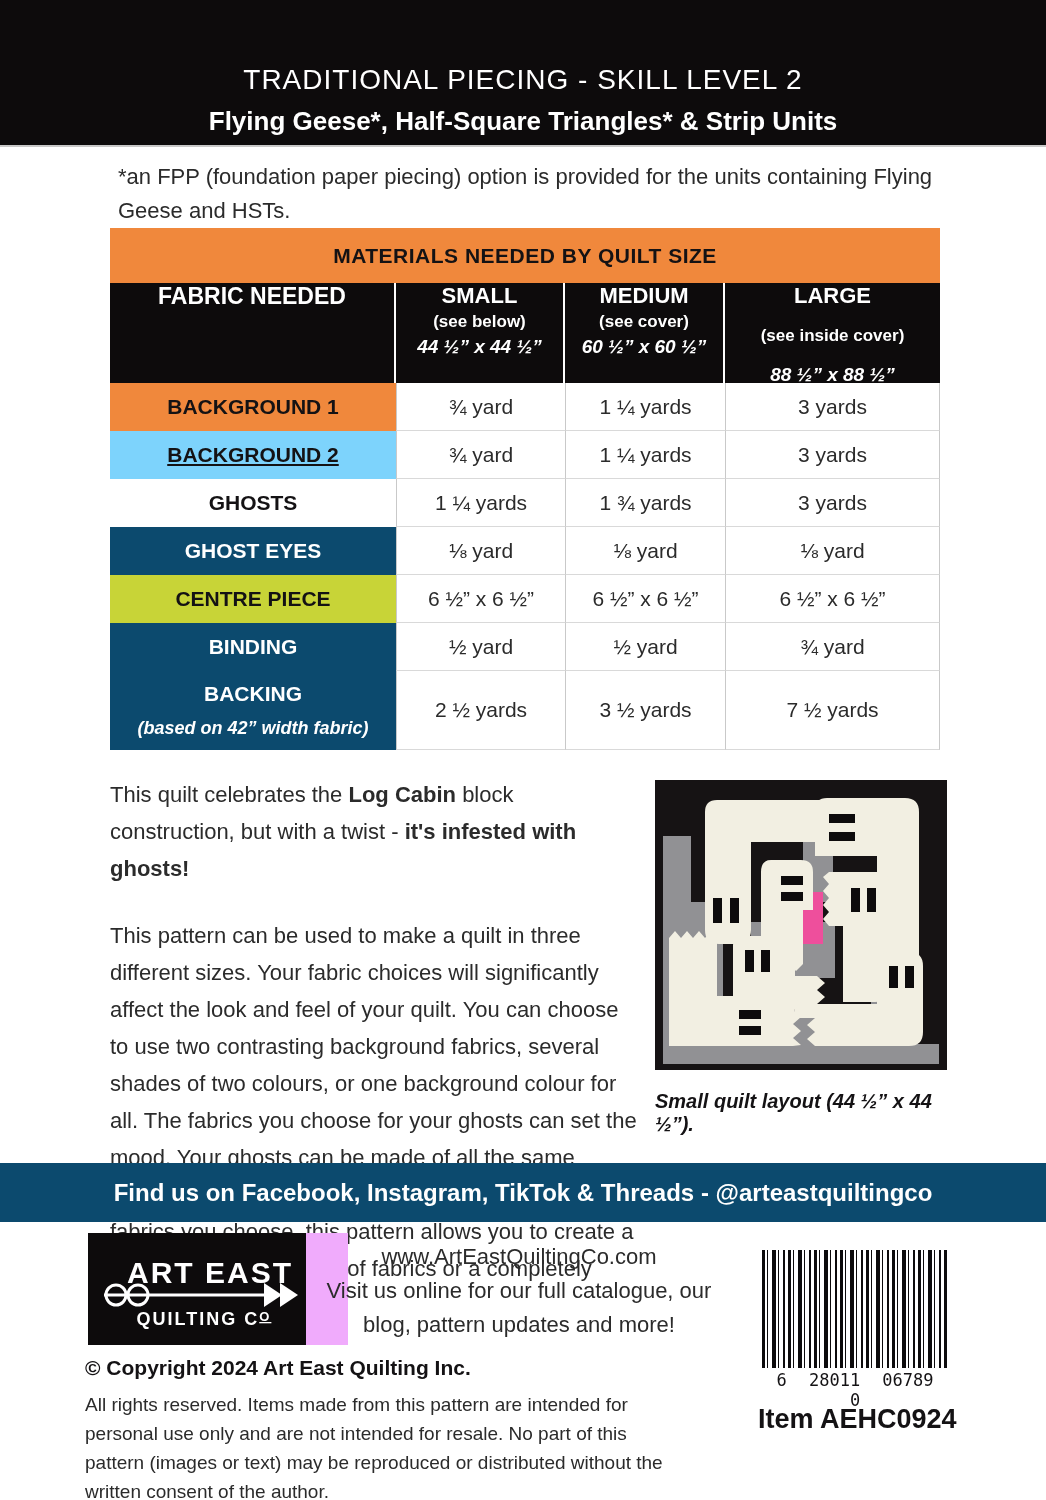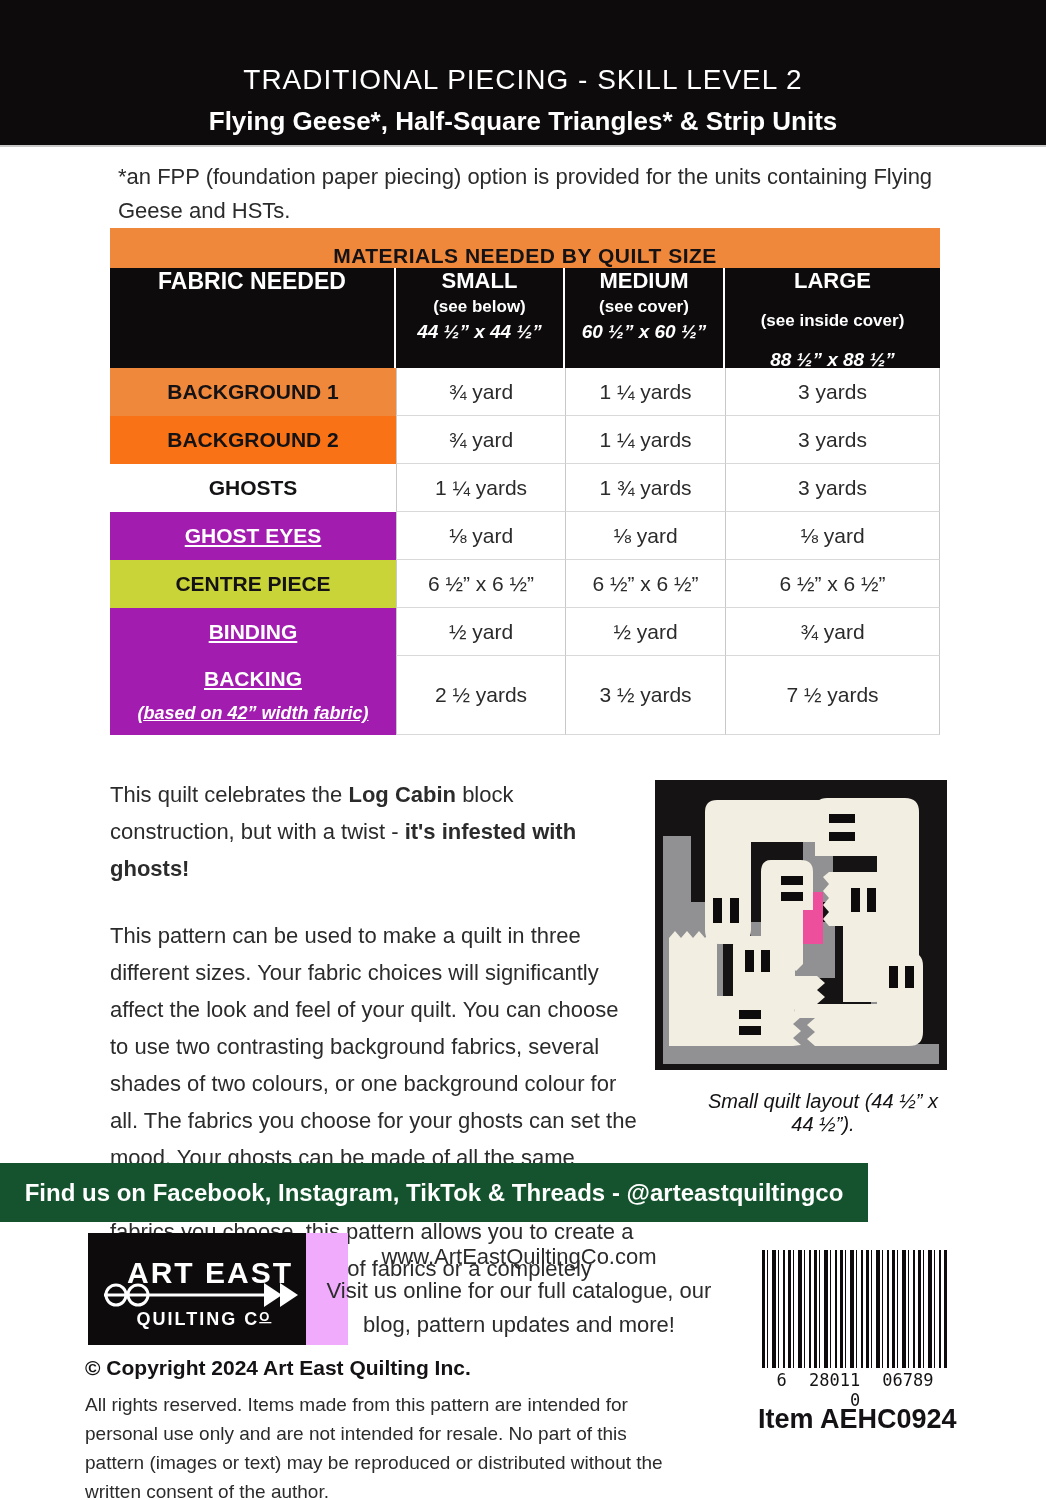--- a/index.html
+++ b/index.html
@@ -12,58 +12,58 @@
     background:#0d0b0c; color:#fff; text-align:center; border-bottom:2px solid #c8c8c8; }
   .top-banner .title { padding-top:64px; font-size:28px; font-weight:normal; letter-spacing:1px; }
   .top-banner .subtitle { padding-top:10px; font-size:26px; font-weight:bold; }
 
   
   .fpp-note { position:absolute; left:118px; top:160px; width:832px;
     font-size:22px; line-height:34px; color:#2b2b2b; }
 
   
   .materials { position:absolute; left:110px; top:228px; width:830px; }
-  .tbl-banner { height:40px; background:#F0883C; color:#141214; font-weight:bold;
+  .tbl-banner { height:55px; background:#F0883C; color:#141214; font-weight:bold;
     font-size:21px; text-align:center; line-height:55px; letter-spacing:0.5px; }
   .tbl-row { display:grid; grid-template-columns:286px 169px 160px 215px; }
   .tbl-header { height:100px; }
   .tbl-header .hcell { background:#0d0b0c; color:#fff; text-align:center;
     display:flex; flex-direction:column; justify-content:flex-start; border-right:2px solid #fff; }
   .tbl-header .hcell:last-child { border-right:none;gap:14px; }
   .hcell .hname { font-size:22px; font-weight:bold; }
   .hcell .hname.big { font-size:23px; }
   .hcell .hsub { font-size:17px; font-weight:bold; margin-top:3px; }
   .hcell .hdims { font-size:19px; font-weight:bold; font-style:italic; margin-top:4px; }
   .brow { height:48px; }
   .brow.tall { height:79px; }
   .lcell { display:flex; flex-direction:column; justify-content:center; text-align:center;
     font-size:21px; font-weight:bold; color:#141214; }
   .lcell .lsub { font-size:18px; font-style:italic; margin-top:12px; }
   .lcell.c-orange { background:#F0883C; }
-  .lcell.c-pink   { background:#f97316; }
+  .lcell.c-pink   { background:#7dd3fc;text-decoration:underline; }
   .lcell.c-white  { background:#ffffff; }
-  .lcell.c-black  { background:#a21caf; color:#ffffff;text-decoration:underline; }
+  .lcell.c-black  { background:#0c4a6e; color:#ffffff; }
   .lcell.c-green  { background:#C8D437; }
   .vcell { background:#fff; font-size:21px; color:#2b2b2b; text-align:center;
     display:flex; align-items:center; justify-content:center;
     border-left:1px solid #c9c9c9; border-bottom:1px solid #d9d9d9; }
   .vcell.last { border-right:1px solid #c9c9c9; }
 
   
   .content { position:absolute; left:110px; top:776px; width:840px; }
   .paras { position:absolute; left:0; top:0; width:532px; font-size:22px; line-height:37px; color:#2b2b2b; }
   .paras p + p { margin-top:30px; }
   .figure { position:absolute; left:545px; top:4px; width:292px; }
   .figure svg { display:block; }
-  .fig-caption { margin-top:20px; text-align:center; font-size:20px;
-    font-weight:normal; font-style:italic; color:#141214;margin-left:44px; }
-
-  
-  .social-bar { position:absolute; left:0; top:1163px; width:868px; height:59px;
-    background:#14532d; color:#fff; font-size:24px; font-weight:bold;
+  .fig-caption { margin-top:20px; text-align:left; font-size:20px;
+    font-weight:bold; font-style:italic; color:#141214; }
+
+  
+  .social-bar { position:absolute; left:0; top:1163px; width:1046px; height:59px;
+    background:#0c4a6e; color:#fff; font-size:24px; font-weight:bold;
     text-align:center; line-height:59px; }
 
   
   .logo-box { position:absolute; left:88px; top:1233px; width:260px; height:112px; background:#f0abfc; }
   .web-block { position:absolute; left:318px; top:1240px; width:402px; text-align:center;
     font-size:22px; line-height:34px; color:#2b2b2b; }
   .barcode-wrap { position:absolute; left:762px; top:1250px; width:186px; }
   .barcode-bars { height:118px; width:186px; background:#fff;
     background-image:repeating-linear-gradient(90deg,
       #0d0b0c 0 3px, #fff 3px 5px, #0d0b0c 5px 6px, #fff 6px 10px,

